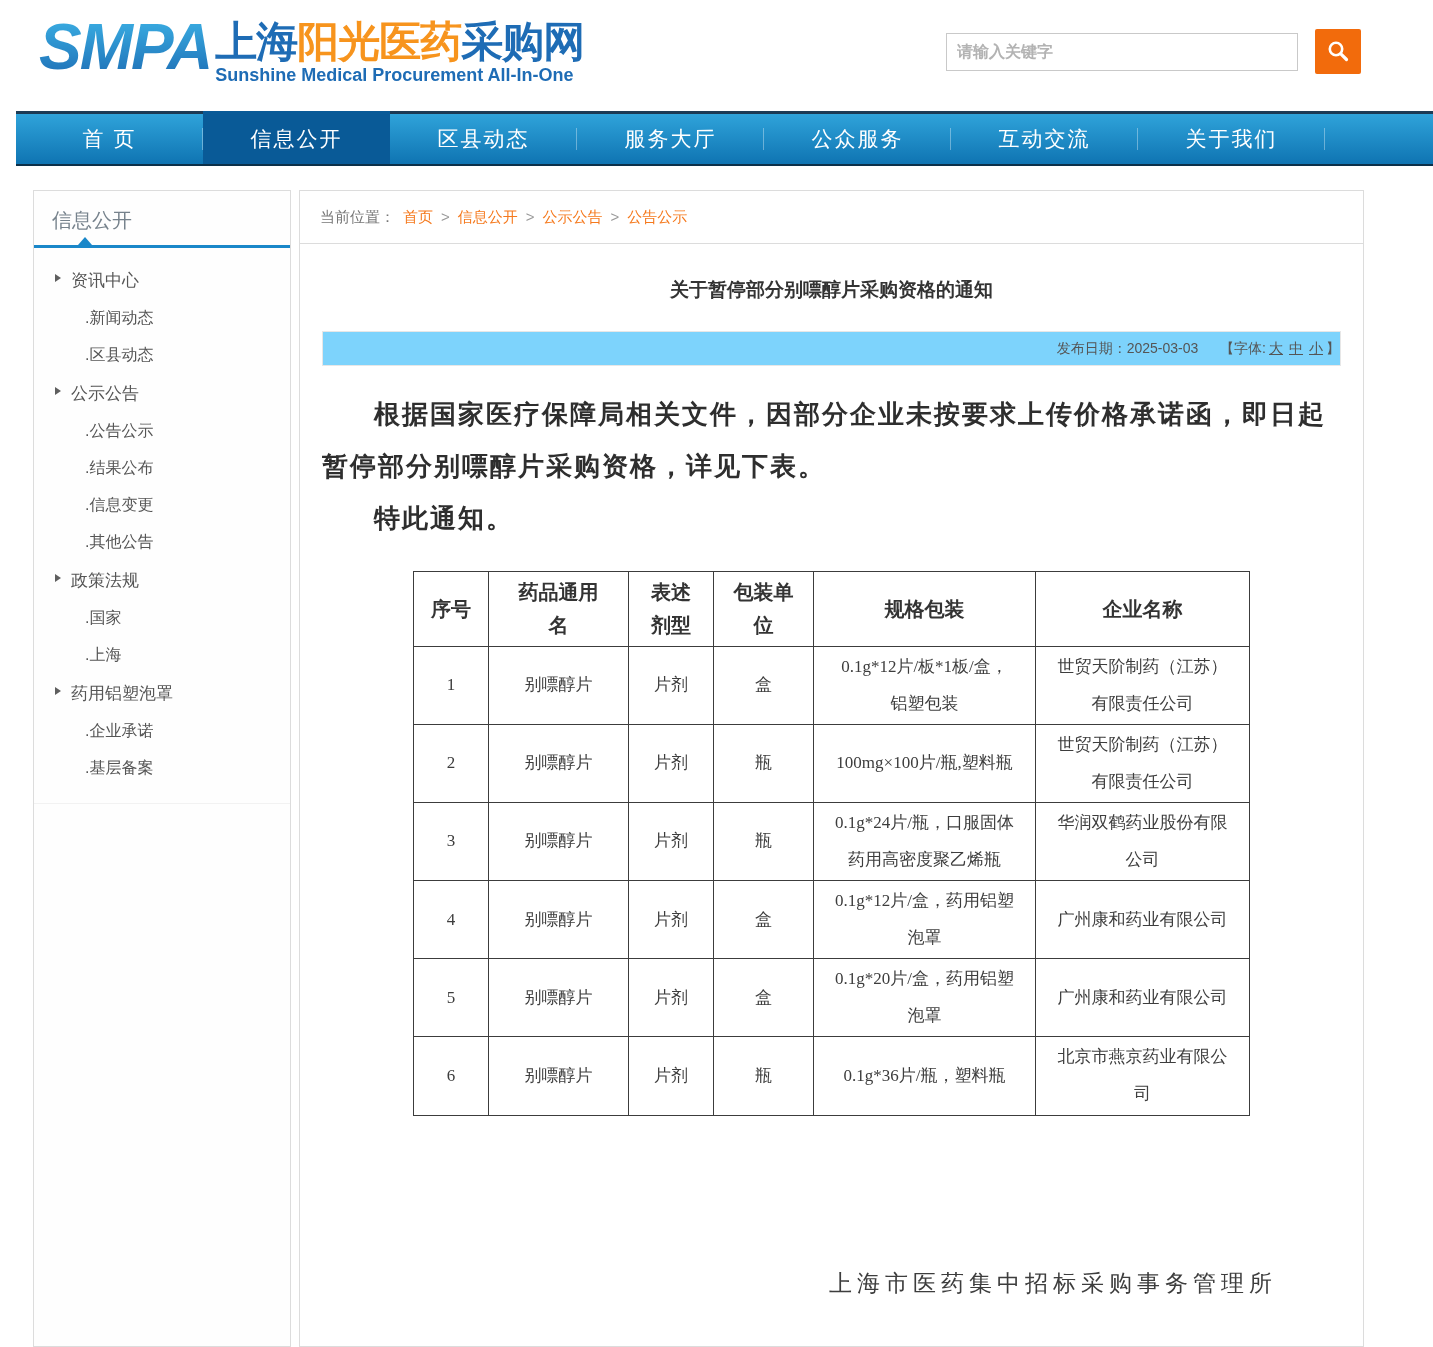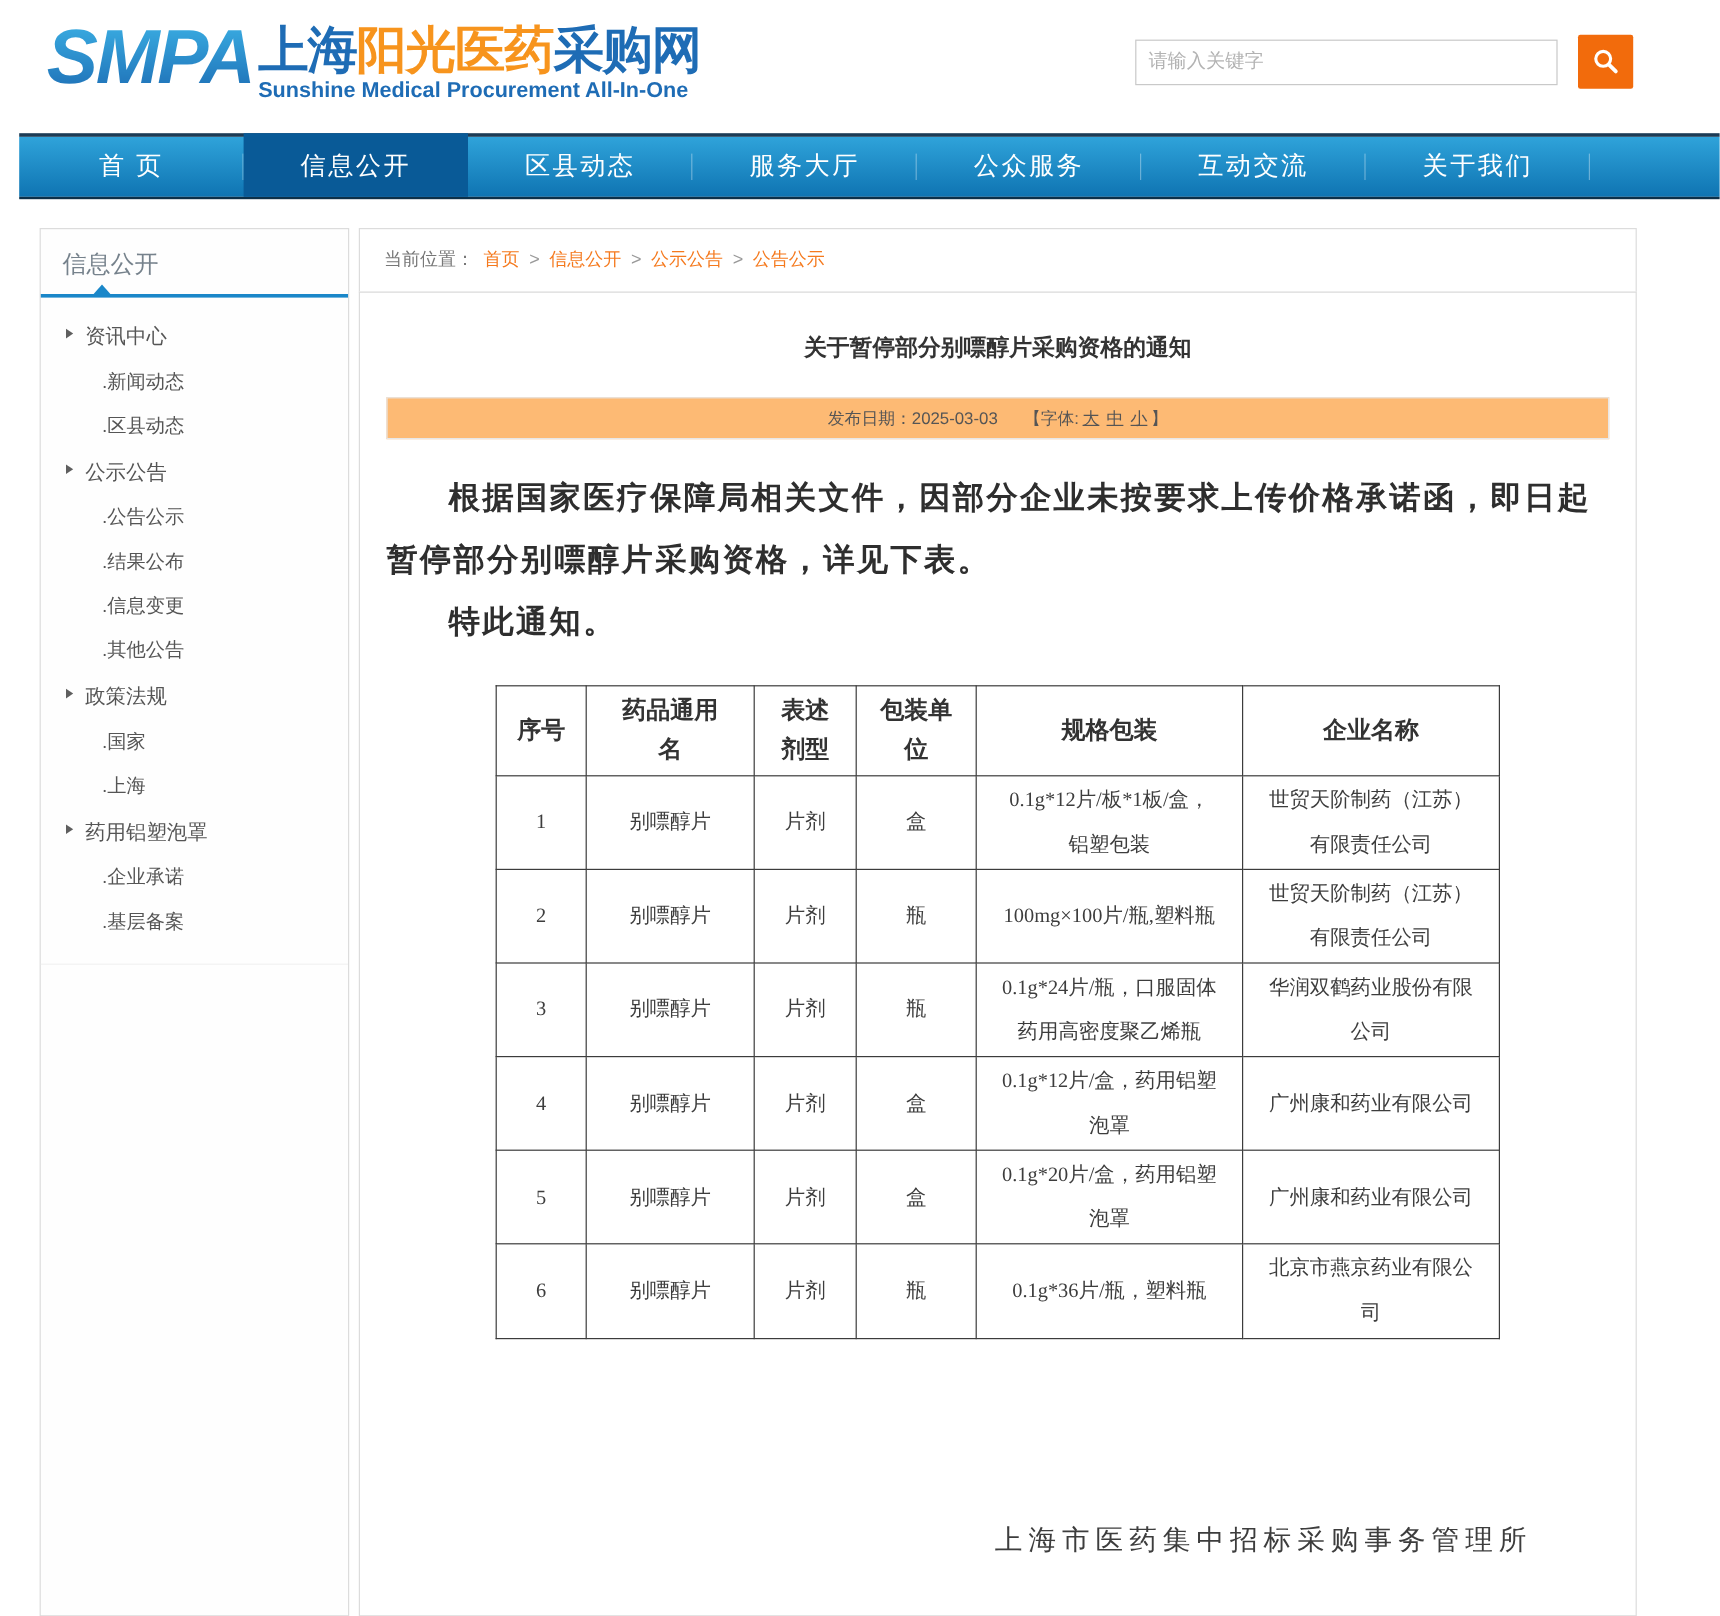--- a/index.html
+++ b/index.html
@@ -15,21 +15,21 @@
     -webkit-background-clip:text; background-clip:text; color:transparent;
     letter-spacing:-2px;
   }
   .logo-right { margin-left:4px; padding-top:12px; }
   .logo-cn { font-size:42px; line-height:44px; font-weight:bold; letter-spacing:-1px; white-space:nowrap; }
   .cn-blue { color:#1e6cb5; }
   .cn-orange { color:#f7941d; }
   .logo-en { font-size:18px; line-height:20px; font-weight:bold; color:#1e6cb5; margin-top:1px; white-space:nowrap; }
 
   .search-input { position:absolute; left:930px; top:33px; width:352px; height:38px;
-    border:1px solid #c9c9c9; font-size:16px; padding:0 10px; color:#333; outline:none; }
+    border:1px solid #c9c9c9; font-size:16px; padding:0 10px; color:#333; outline:none;font-weight:bold; }
   .search-input::placeholder { color:#b3b3b3; }
   .search-btn { position:absolute; left:1299px; top:29px; width:46px; height:45px;
     background:#f26b0c; border:none; border-radius:2px; cursor:pointer; display:flex; align-items:center; justify-content:center; }
 
   
   .nav { position:absolute; top:111px; left:0; width:1433px; height:55px;
     background:linear-gradient(180deg,#2fa3da 0%,#0f74b2 100%);
     border-top:3px solid #1c3b55; border-bottom:2px solid #0c3049; }
   .nav ul { list-style:none; display:flex; height:50px; }
   .nav li { width:187px; height:50px; line-height:50px; text-align:center;
@@ -51,22 +51,22 @@
   .menu-sub { padding:8px 0 8px 51px; font-size:16px; color:#555; cursor:pointer; }
 
   .content { position:absolute; left:283px; top:190px; width:1065px; }
   .breadcrumb { height:54px; line-height:52px; background:#fff; border:1px solid #dcdcdc;
     padding-left:20px; font-size:15px; color:#777; }
   .bc-link { color:#f5791d; text-decoration:none; margin:0 8px; cursor:pointer; }
   .bc-sep { color:#999; }
 
   .article { margin-top:-1px; background:#fff; border:1px solid #dcdcdc; height:1104px; overflow:hidden; }
   .article-title { margin-top:33px; text-align:center; font-size:19px; font-weight:bold; color:#333; }
-  .date-bar { margin:28px 22px 0 22px; height:35px; line-height:33px; background:#fdba74;
-    border:1px solid #e7e7e7; text-align:center; font-size:14px; color:#555; }
+  .date-bar { margin:28px 22px 0 22px; height:35px; line-height:33px; background:#7dd3fc;
+    border:1px solid #e7e7e7; text-align:right; font-size:14px; color:#555; }
   .font-link { color:#555; text-decoration:underline; margin:0 3px; cursor:pointer; }
 
   .body-text { margin:22px 22px 0 22px; font-size:26px; font-weight:bold; color:#2e2e2e;
     letter-spacing:2px; line-height:52px; }
   .p-indent { text-indent:2em; }
 
   .notice-table { margin:27px auto 0 auto; border-collapse:collapse;
     font-family:"Liberation Serif","DejaVu Serif",serif; table-layout:fixed; }
   .notice-table th, .notice-table td { border:1px solid #3c3c3c; text-align:center; vertical-align:middle; }
   .notice-table th { font-size:20px; font-weight:bold; color:#333; line-height:1.65; height:64px; padding:4px 6px; }

